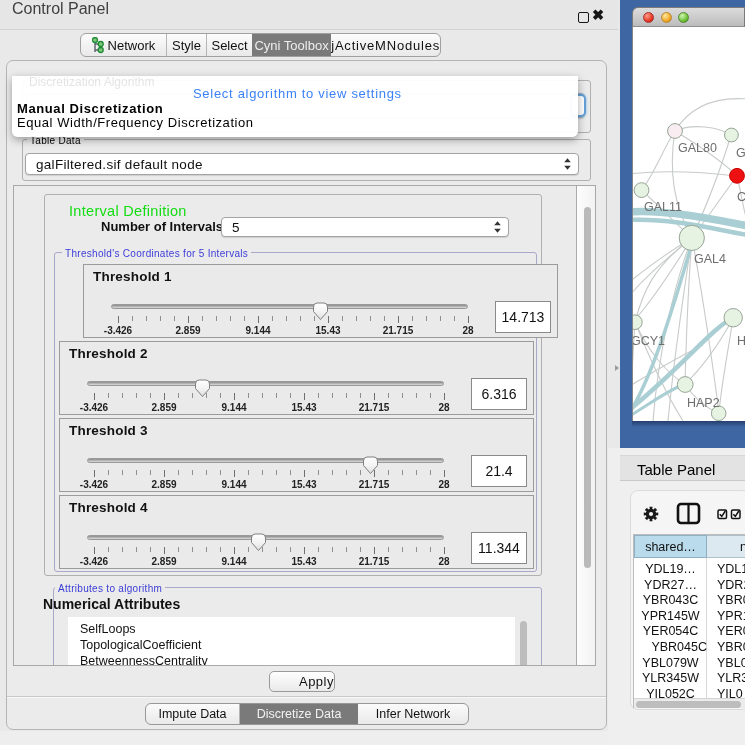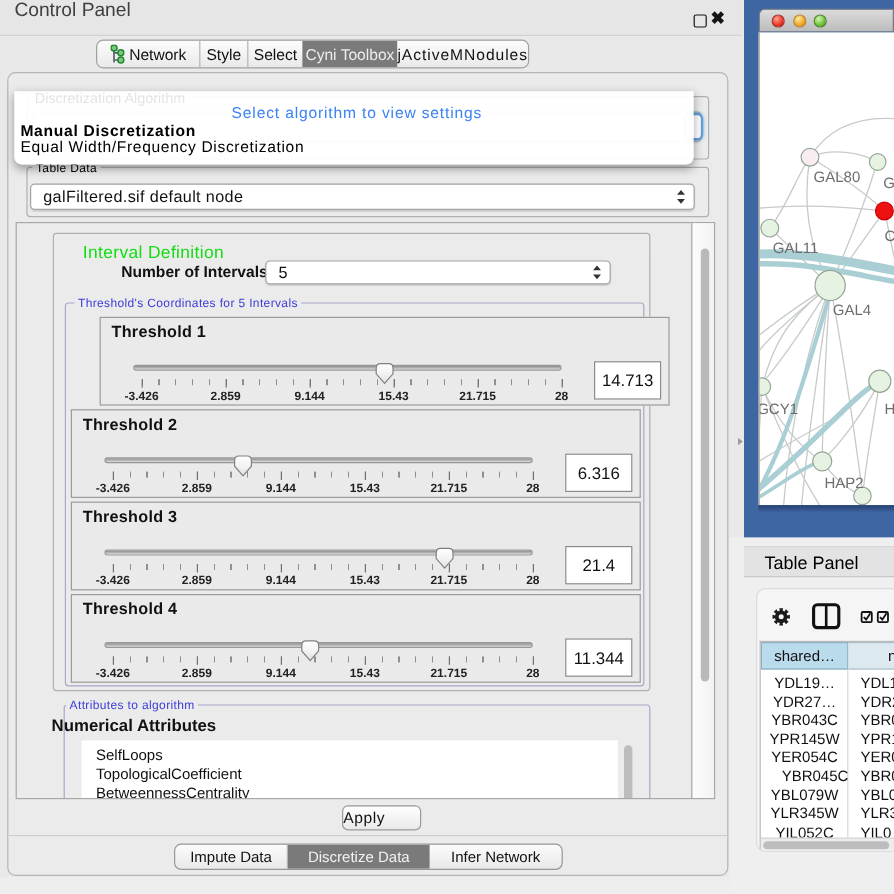--- a/index.html
+++ b/index.html
@@ -187,21 +187,21 @@
 <div class="abs" style="left:576px;top:186px;width:19px;height:479px;background:linear-gradient(90deg,#fdfdfd,#f2f2f2);border-left:1px solid #aaa;"></div>
 <div class="abs" style="left:584px;top:207px;width:7px;height:361px;background:#b9b9b9;border-radius:4px;"></div>
 
 <div class="abs" style="left:12px;top:76px;width:566px;height:61px;background:rgba(255,255,255,0.96);border-radius:0 0 6px 6px;box-shadow:0 3px 8px rgba(0,0,0,0.35);">
   <div class="abs" style="left:17px;top:-1px;font-size:12px;color:rgba(130,130,130,0.22);">Discretization Algorithm</div>
   <div class="abs" style="left:181px;top:10px;font-size:13px;letter-spacing:0.7px;color:#3b82f6;">Select algorithm to view settings</div>
   <div class="abs" style="left:5px;top:25px;font-size:13px;letter-spacing:0.6px;font-weight:bold;color:#000;">Manual Discretization</div>
   <div class="abs" style="left:5px;top:38.5px;font-size:13px;letter-spacing:0.55px;color:#000;">Equal Width/Frequency Discretization</div>
 </div>
 
-<div class="abs" style="left:285px;top:671px;width:66px;height:21px;border:1px solid #9a9a9a;border-radius:5px;background:linear-gradient(#ffffff,#e9e9e9);text-align:left;font-size:13px;line-height:19px;letter-spacing:0.5px;color:#111;">Apply</div>
+<div class="abs" style="left:269px;top:671px;width:66px;height:21px;border:1px solid #9a9a9a;border-radius:5px;background:linear-gradient(#ffffff,#e9e9e9);text-align:right;font-size:13px;line-height:19px;letter-spacing:0.5px;color:#111;">Apply</div>
 
 <div class="abs" style="left:7px;top:696px;width:599px;height:2px;background:#c9c9c9;border-bottom:1px solid #f7f7f7;"></div>
 
 <div class="abs" style="left:145px;top:703px;width:324px;height:22px;border:1px solid #989898;border-radius:6px;background:linear-gradient(#fbfbfb,#e9e9e9);overflow:hidden;display:flex;">
   <div style="width:94px;display:flex;align-items:center;justify-content:center;border-right:1px solid #b5b5b5;font-size:12.5px;color:#111;">Impute Data</div>
   <div style="width:118px;display:flex;align-items:center;justify-content:center;background:#7a7a7a;font-size:12.5px;color:#f2f2f2;">Discretize Data</div>
   <div style="flex:1;display:flex;align-items:center;justify-content:center;font-size:12.5px;color:#111;">Infer Network</div>
 </div>
 
 <div class="abs" style="left:0;top:731px;width:608px;height:14px;background:#eeeeee;"></div>

